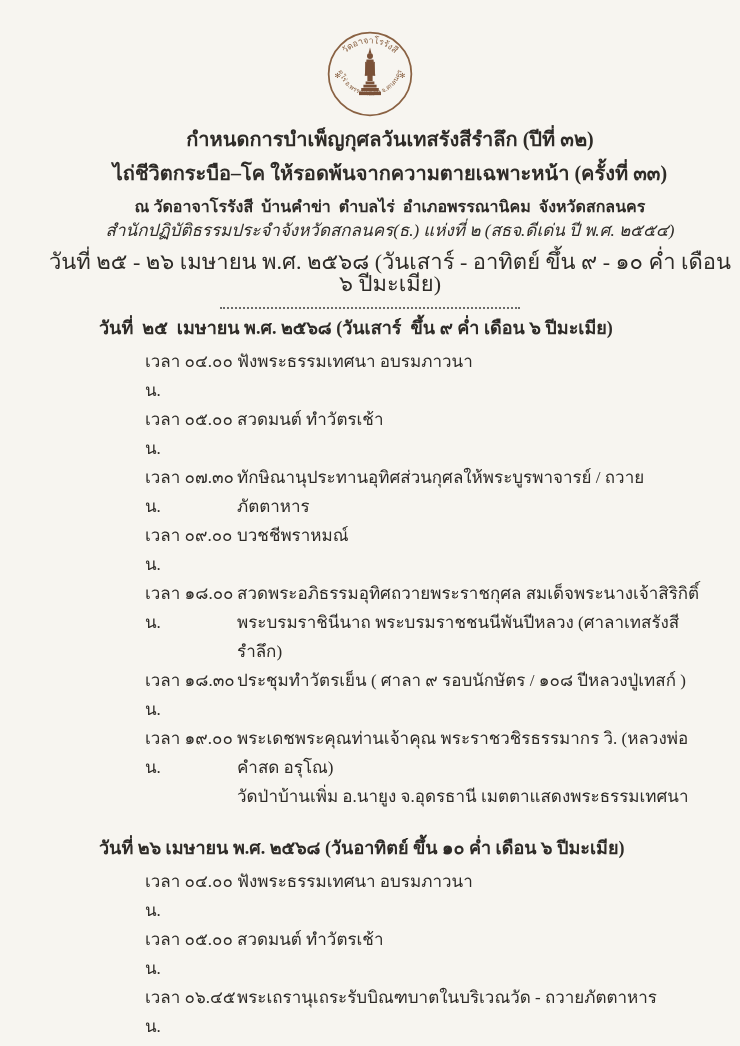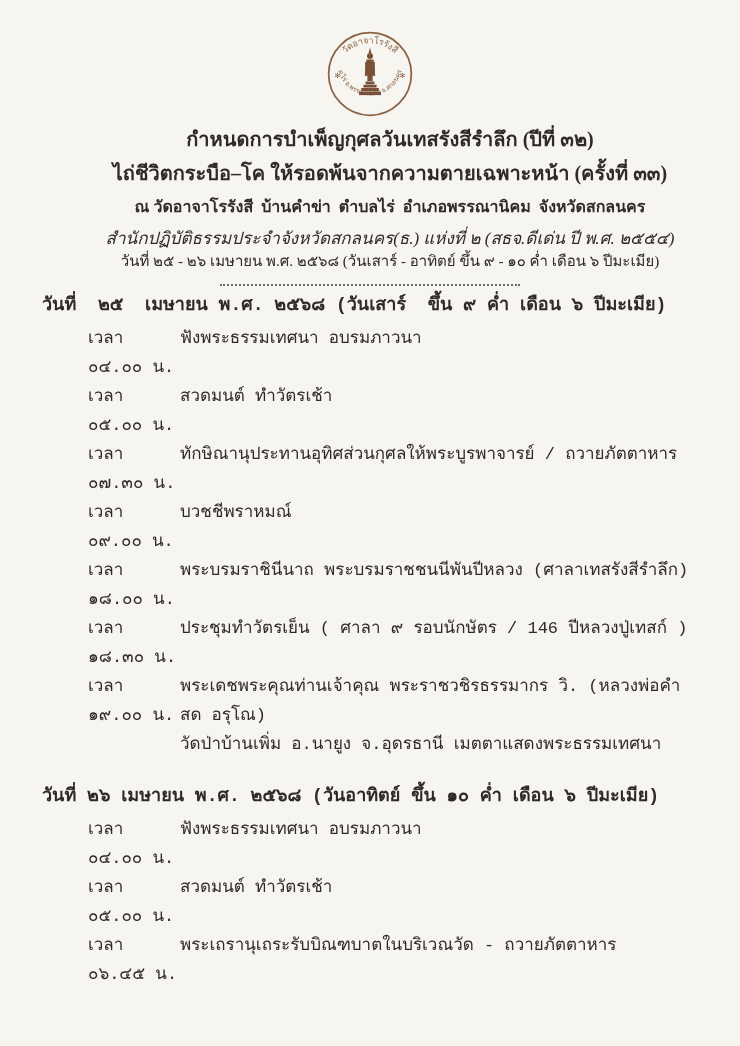--- a/index.html
+++ b/index.html
@@ -25,29 +25,29 @@
   .seal{width:88px;height:88px;}
   .hdr{
     text-align:center;
     white-space:pre-wrap;
     line-height:22px;
     padding-left:40px;
   }
   .hdr.title{font-size:20px;font-weight:bold;margin-top:10px;}
   .hdr.subtitle{font-size:20px;font-weight:bold;margin-top:12px;}
   .hdr.venue{font-size:16px;font-weight:bold;margin-top:12px;}
-  .hdr.office{font-size:17px;font-style:italic;margin-top:10px;}
-  .hdr.dates{font-size:15px;}
+  .hdr.office{font-size:17px;font-style:italic;margin-top:2px;}
+  .hdr.dates{font-size:22px;margin-top:9px;}
   .divider{
     width:300px;
     margin:12px auto 0 auto;
     border-top:2px dotted #6a6a6a;
     height:0;
   }
-  .day{margin-left:42px;margin-right:40px;font-family:Liberation Mono, monospace;}
+  .day{margin-left:99px;margin-right:40px;}
   .day1{margin-top:6px;}
   .day2{margin-top:24px;}
   .day-heading{
     font-size:18px;
     font-weight:bold;
     white-space:pre-wrap;
     line-height:26px;
     margin-bottom:6px;
   }
   .row{
@@ -132,27 +132,28 @@
     </div>
     <div class="row">
       <div class="time">เวลา ๐๙.๐๐ น.</div>
       <div class="lines">
         <div class="line">บวชชีพราหมณ์</div>
       </div>
     </div>
     <div class="row">
       <div class="time">เวลา ๑๘.๐๐ น.</div>
       <div class="lines">
+        <div class="line">สวดพระอภิธรรมอุทิศถวายพระราชกุศล สมเด็จพระนางเจ้าสิริกิติ์</div>
         <div class="line">พระบรมราชินีนาถ พระบรมราชชนนีพันปีหลวง (ศาลาเทสรังสีรำลึก)</div>
       </div>
     </div>
     <div class="row">
       <div class="time">เวลา ๑๘.๓๐ น.</div>
       <div class="lines">
-        <div class="line">ประชุมทำวัตรเย็น ( ศาลา ๙ รอบนักษัตร / 146 ปีหลวงปู่เทสก์ )</div>
+        <div class="line">ประชุมทำวัตรเย็น ( ศาลา ๙ รอบนักษัตร / ๑๐๘ ปีหลวงปู่เทสก์ )</div>
       </div>
     </div>
     <div class="row">
       <div class="time">เวลา ๑๙.๐๐ น.</div>
       <div class="lines">
         <div class="line">พระเดชพระคุณท่านเจ้าคุณ พระราชวชิรธรรมากร วิ. (หลวงพ่อคำสด อรุโณ)</div>
         <div class="line">วัดป่าบ้านเพิ่ม อ.นายูง จ.อุดรธานี เมตตาแสดงพระธรรมเทศนา</div>
       </div>
     </div>
   </div>

